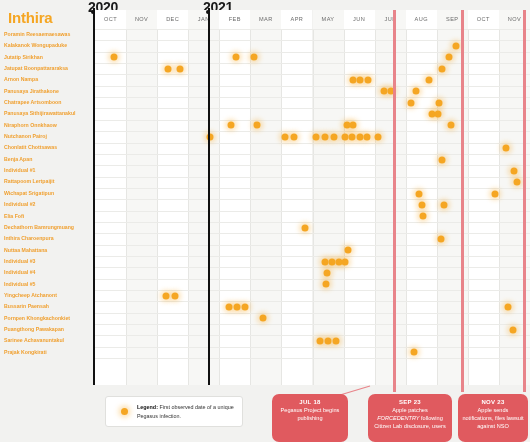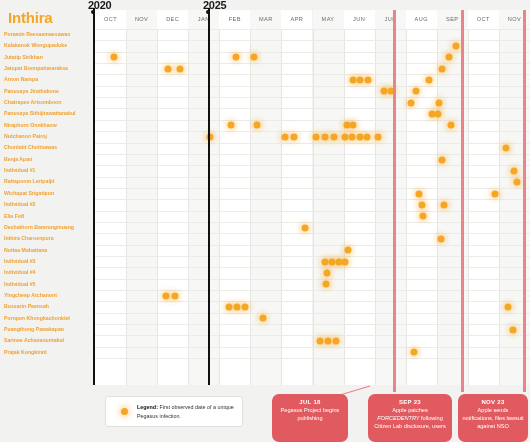--- a/index.html
+++ b/index.html
@@ -18,21 +18,21 @@
     position: absolute;
     left: 0; top: 0;
     width: 530px;
     height: 442px;
   }
 
   
   .year-label {
     position: absolute;
     font-weight: bold;
-    font-size: 11px;
+    font-size: 14px;
     color: #1a1a1a;
     letter-spacing: -0.3px;
     white-space: nowrap;
   }
 
   
   #victims-title {
     position: absolute;
     left: 8px;
     top: 9px;
@@ -205,21 +205,21 @@
     width: 530px; height: 442px;
     pointer-events: none;
   }
 </style>
 </head>
 <body>
 
 <div id="chart-root">
 
   <div class="year-label" style="left:88px; top:-1px;">2020</div>
-  <div class="year-label" style="left:203px; top:-1px;">2025</div>
+  <div class="year-label" style="left:203px; top:-1px;">2021</div>
 
   <div id="victims-title">Inthira</div>
 
   <div id="names-col">
       <div class="victim-name">Poramin Reesaemaesawas</div>
       <div class="victim-name">Kalakanok Wongupaduke</div>
       <div class="victim-name">Jutatip Sirikhan</div>
       <div class="victim-name">Jatupat Boonpattararaksa</div>
       <div class="victim-name">Arnon Nampa</div>
       <div class="victim-name">Panusaya Jirathakone</div>

